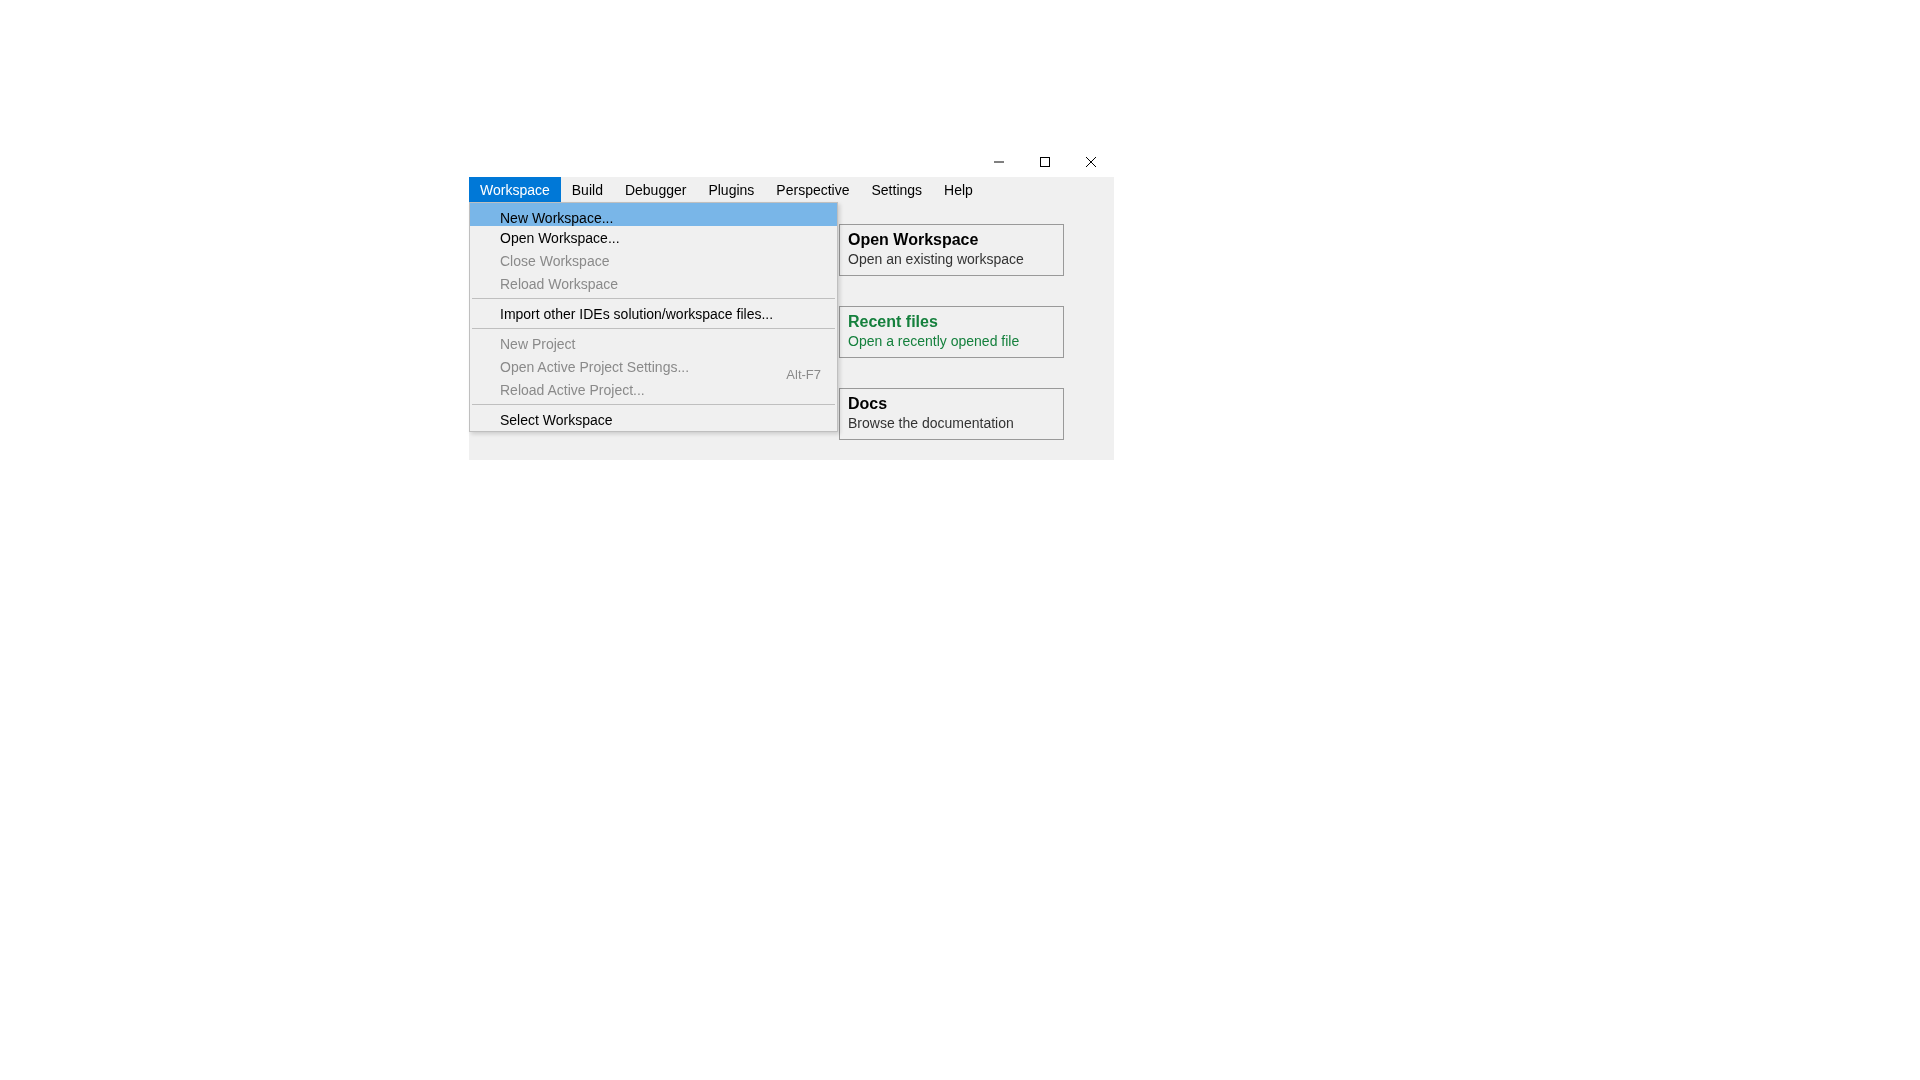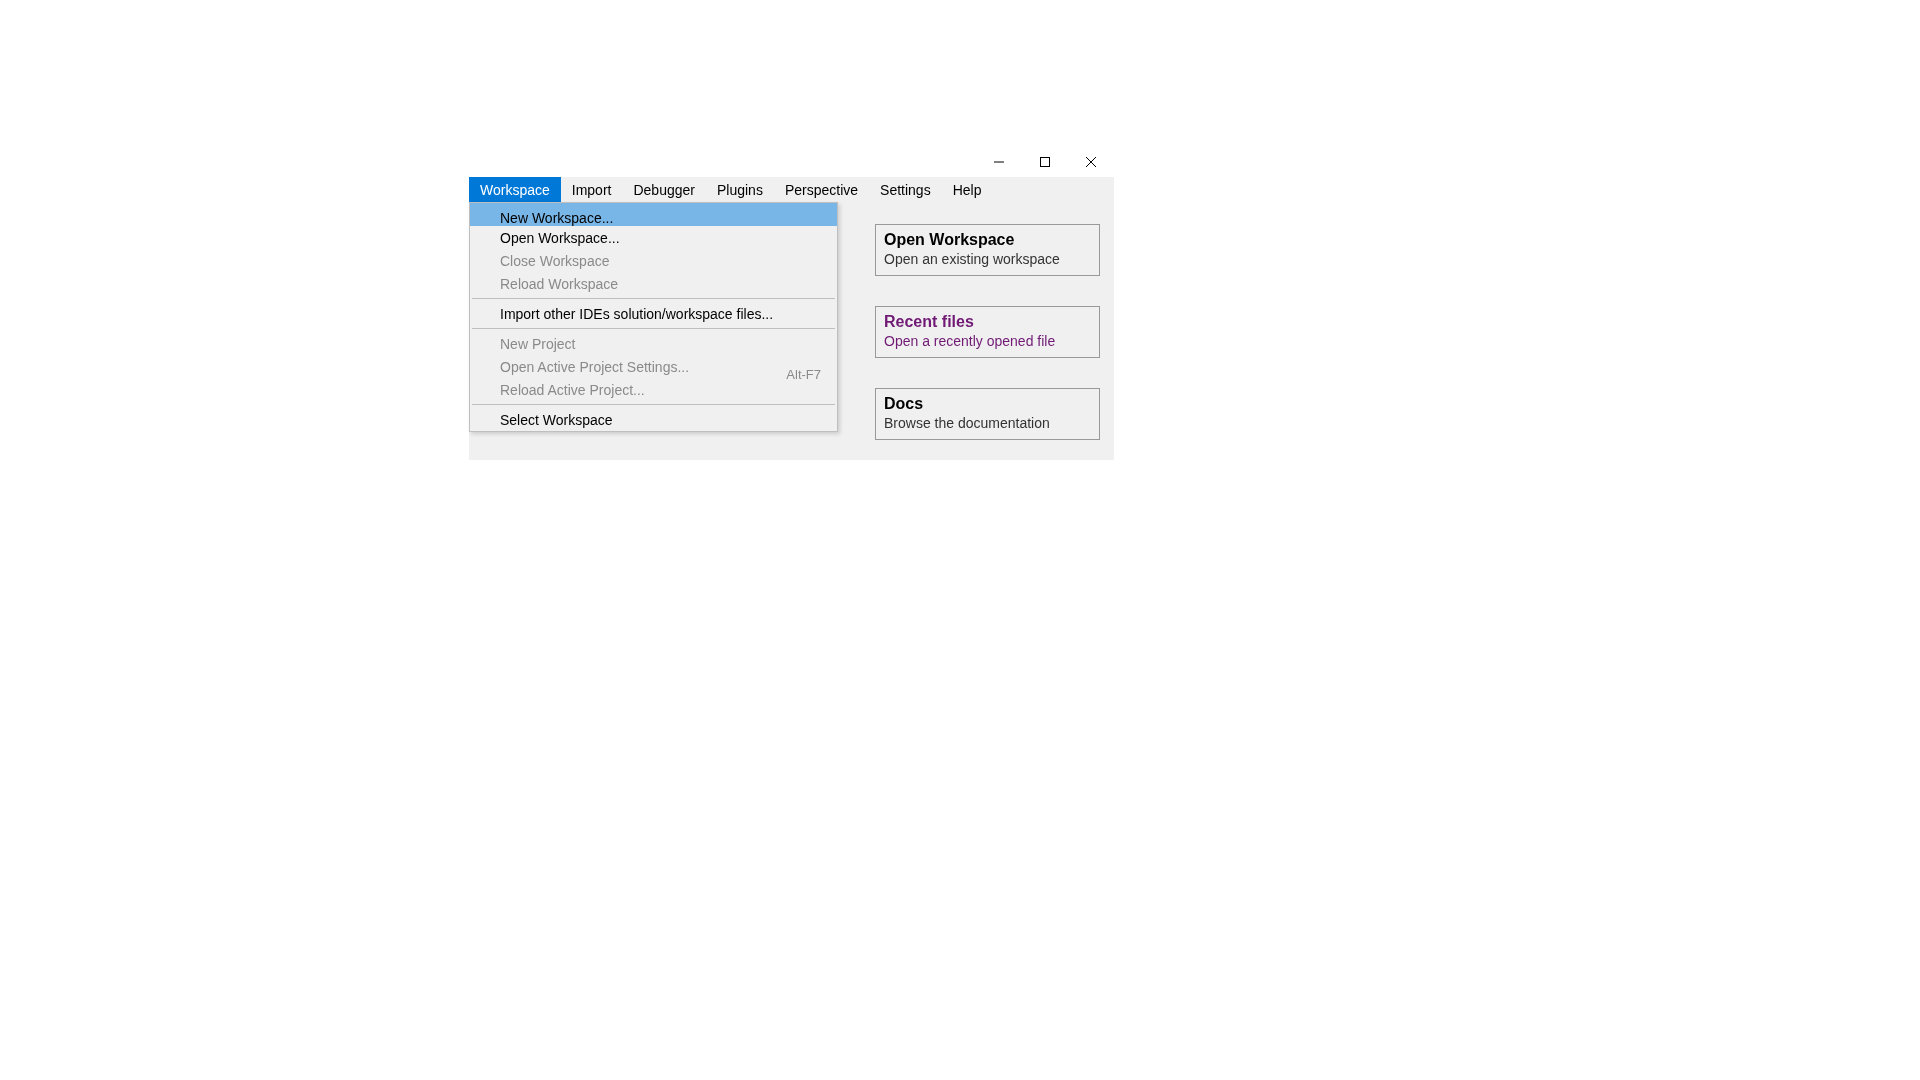--- a/index.html
+++ b/index.html
@@ -49,23 +49,22 @@
       position: absolute;
       left: 0; right: 0; top: 55px; bottom:0;
       background: #f0f0f0;
     }
     .card {
       position: absolute;
       border: 1px solid #999;
       background: #f0f0f0;
       padding: 6px 8px 8px 8px;
       width: 225px;
-      margin-left: 36px;
     }
-    .card.dim .card-title, .card.dim .card-sub { color:#701a75; }
+    .card.dim .card-title, .card.dim .card-sub { color:#15803d; }
     .card-title { font-weight: 700; font-size: 16px; color:#000; }
     .card-sub { font-size: 14px; color:#333; margin-top:2px; }
 
     .dropdown {
       position: absolute;
       left: 0px;
       top: 55px;
       width: 369px;
       background: #f0f0f0;
       border: 1px solid #bfbfbf;
@@ -107,21 +106,21 @@
         <svg width="10" height="10" viewBox="0 0 10 10">
             <line x1="0" y1="0" x2="10" y2="10" stroke="#000" stroke-width="1"></line>
             <line x1="10" y1="0" x2="0" y2="10" stroke="#000" stroke-width="1"></line>
           </svg>
       </div>
     </div>
   </div>
 
   <div class="menu-bar">
     <div class="menu-item active">Workspace</div>
-    <div class="menu-item">Import</div>
+    <div class="menu-item">Build</div>
     <div class="menu-item">Debugger</div>
     <div class="menu-item">Plugins</div>
     <div class="menu-item">Perspective</div>
     <div class="menu-item">Settings</div>
     <div class="menu-item">Help</div>
   </div>
 
   <div class="content-area">
     <div class="card" style="left:370px; top:22px;">
       <div class="card-title">Open Workspace</div>

